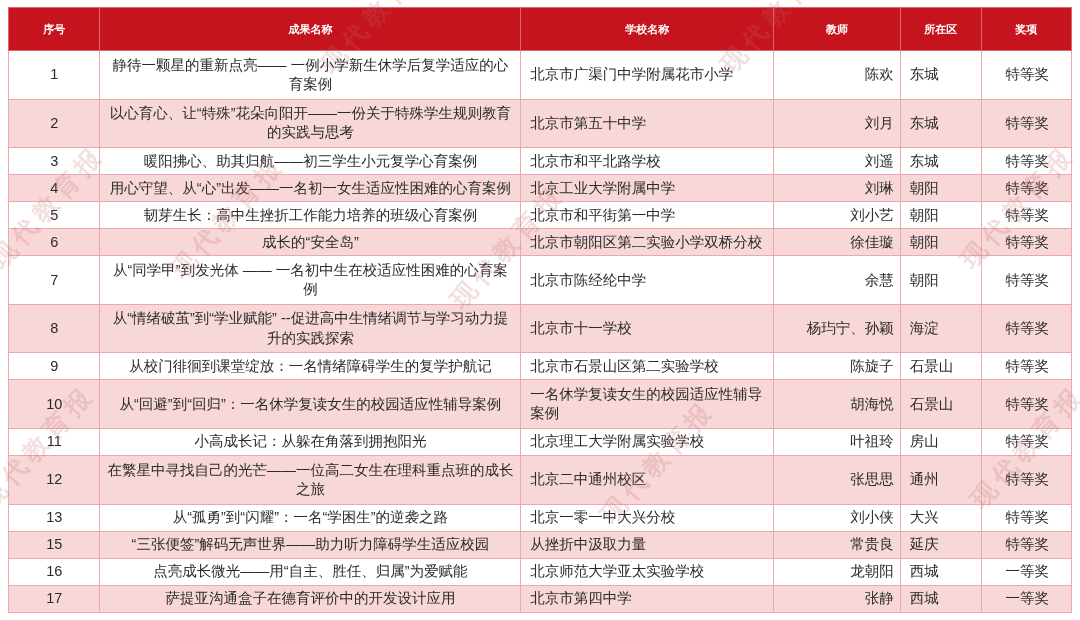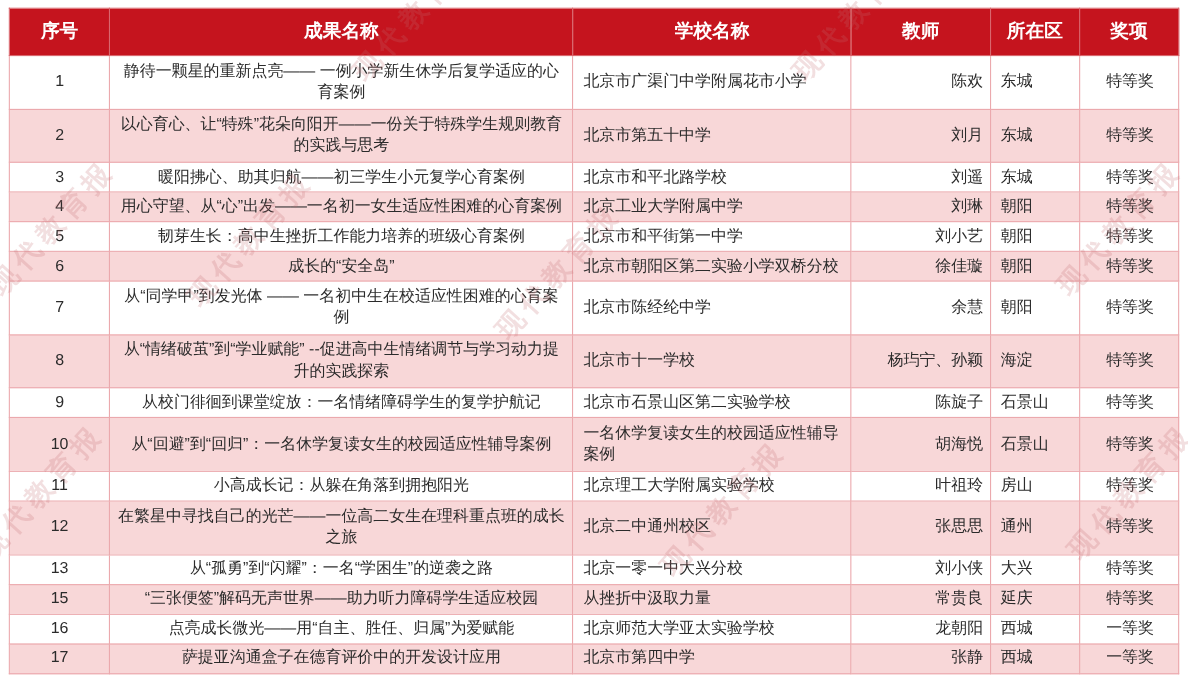--- a/index.html
+++ b/index.html
@@ -22,21 +22,21 @@
     padding:2px 6px;
     font-size:14.5px;
     line-height:1.32;
     vertical-align:middle;
     word-break:break-all;
   }
   thead th{
     background:#c5141e;
     color:#ffffff;
     font-weight:bold;
-    font-size:17px;
+    font-size:11px;
     height:38px;
     border-color:#d9676d;
     text-align:center;
   }
   col.c-no{width:8.6%;}
   col.c-title{width:39.6%;}
   col.c-school{width:23.8%;}
   col.c-teacher{width:11.9%;}
   col.c-district{width:7.6%;}
   col.c-award{width:8.5%;}

